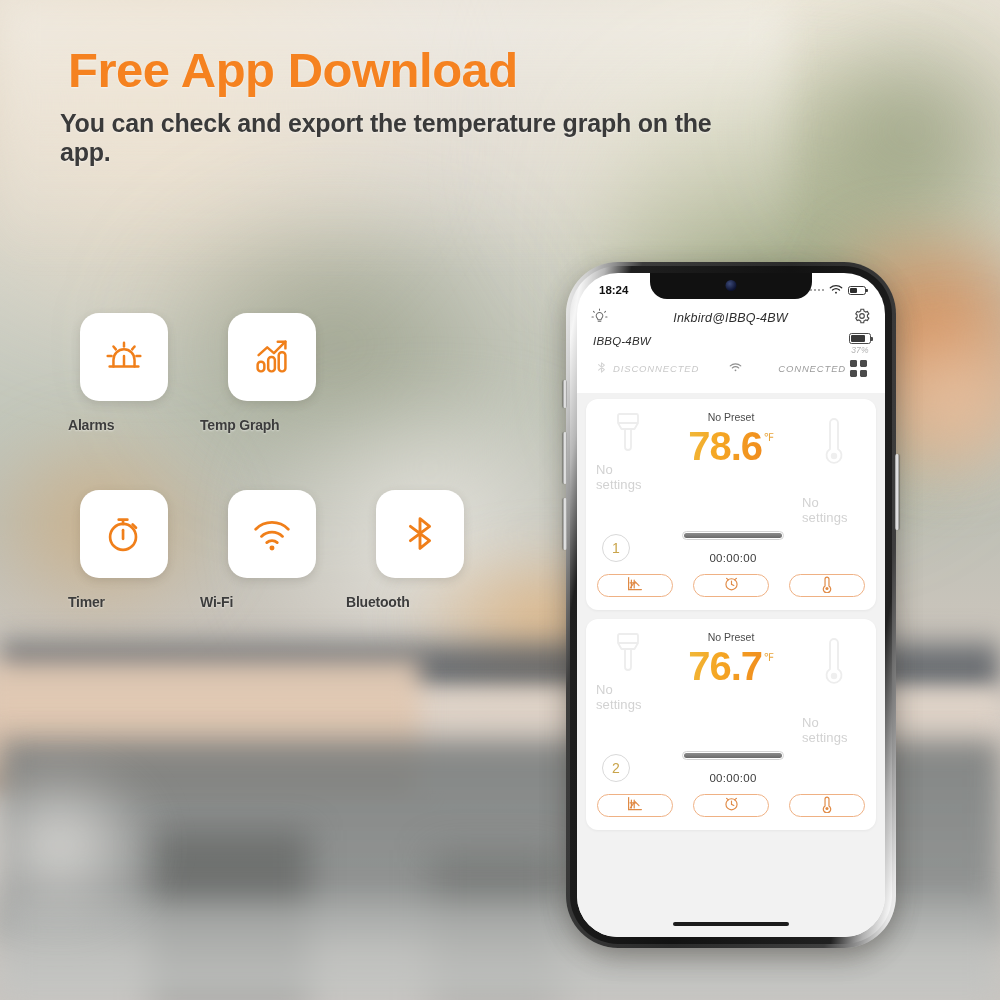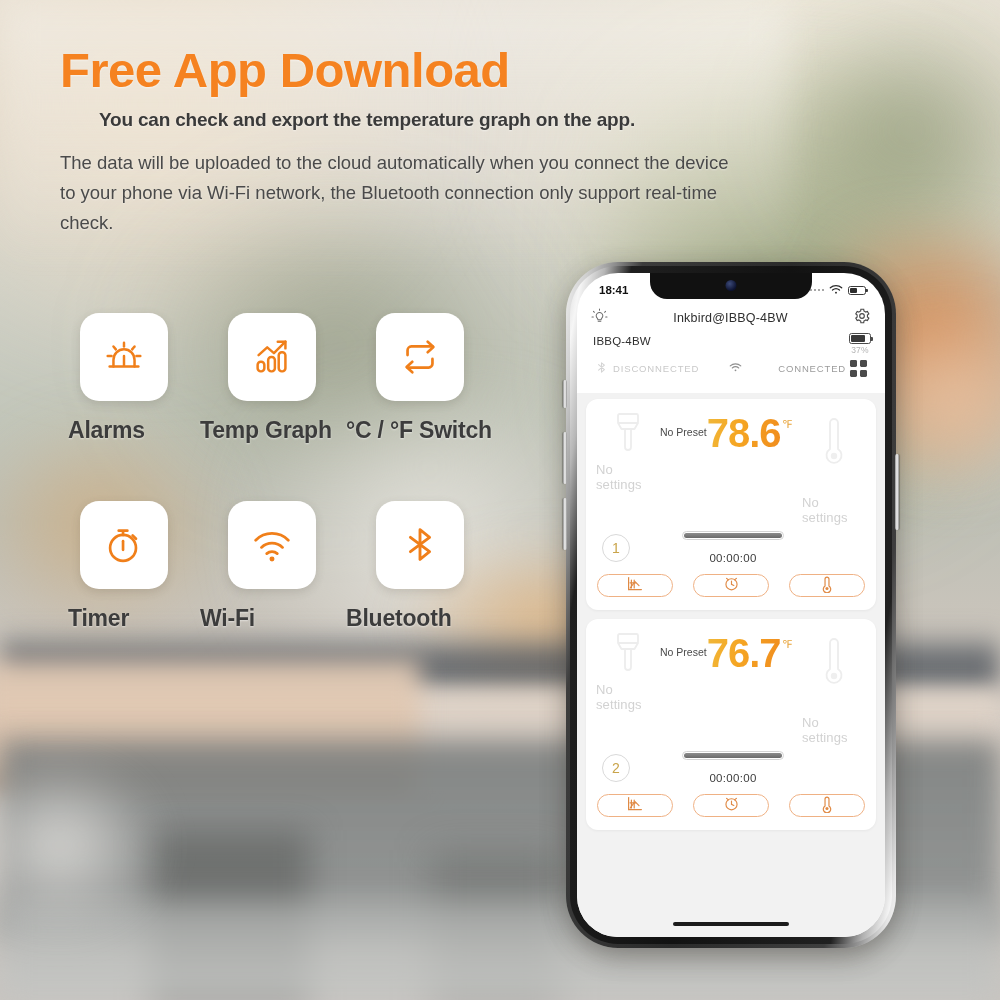--- a/index.html
+++ b/index.html
@@ -92,46 +92,46 @@
     filter:blur(22px); }
   
   .bg-haze { left:0px; top:0px; width:790px; height:270px;
     background:linear-gradient(to bottom, rgba(248,246,242,.45), rgba(248,246,242,.18) 70%, rgba(248,246,242,0));
     filter:blur(18px); }
 
   
   #copy { position:absolute; left:60px; top:44px; width:700px; }
   .h1 {
     font-size:49px; font-weight:bold; color:#F58220; letter-spacing:-0.5px;
-    line-height:1.08; text-shadow:0 1px 2px rgba(255,255,255,.55);
+    line-height:1.08; text-shadow:0 1px 2px rgba(255,255,255,.55);margin-left:8px;
   }
   .h2 {
-    margin-top:12px; font-size:19px; font-weight:bold; color:#3a3a3a;
-    letter-spacing:-0.2px; text-shadow:0 1px 2px rgba(255,255,255,.5);margin-left:39px;
+    margin-top:12px; font-size:25px; font-weight:bold; color:#3a3a3a;
+    letter-spacing:-0.2px; text-shadow:0 1px 2px rgba(255,255,255,.5);
   }
   .para {
     margin-top:17px; font-size:18.5px; color:#4a4a4a; line-height:1.62;
     max-width:670px; text-shadow:0 1px 2px rgba(255,255,255,.45);
   }
 
   
   #features { position:absolute; left:62px; top:313px; width:470px; }
   .frow { display:flex; }
   .frow + .frow { margin-top:57px; }
   .fitem { width:148px; display:flex; flex-direction:column; align-items:flex-start; }
   .ftile {
     width:88px; height:88px; border-radius:19px; background:#fff;
     box-shadow:0 3px 10px rgba(70,60,50,.16);
     display:flex; align-items:center; justify-content:center;
     margin-left:18px;
   }
   .ftile svg { display:block; }
   .flabel {
     margin-top:16px; width:100%; text-align:center;
-    font-size:23px; font-weight:bold; color:#3c3c3c; letter-spacing:-0.2px;
+    font-size:14px; font-weight:bold; color:#3c3c3c; letter-spacing:-0.2px;
     text-shadow:0 1px 2px rgba(255,255,255,.5); white-space:nowrap;
   }
   .fitem:nth-child(1) .flabel { text-align:left; padding-left:6px; }
   .fitem:nth-child(2) .flabel { text-align:left; padding-left:-2px; margin-left:-10px; }
   .fitem:nth-child(3) .flabel { text-align:left; margin-left:-12px; }
 
   
   #phone {
     position:absolute; left:566px; top:262px; width:330px; height:686px;
   }
@@ -186,21 +186,21 @@
   }
   .sb-right { display:flex; align-items:center; gap:5px; }
   .sig-dots { display:flex; gap:1.5px; align-items:flex-end; }
   .sig-dots i { width:2.5px; height:2.5px; border-radius:50%; background:#8a8a8a; display:block; }
   .batt-ios { width:18px; height:9px; border:1.2px solid #3a3a3a; border-radius:2.6px; position:relative; }
   .batt-ios::after { content:''; position:absolute; right:-3px; top:2.4px; width:1.6px; height:3.6px;
     background:#3a3a3a; border-radius:0 1px 1px 0; }
   .batt-ios i { position:absolute; left:1px; top:1px; bottom:1px; width:42%; background:#2c2c2c; border-radius:1px; display:block; }
 
   
-  .app-head { position:absolute; left:0; top:30px; width:100%; padding:0 14px; }
+  .app-head { position:absolute; left:0; top:30px; width:100%; padding:0 14px;font-style:italic; }
   .ah-row1 { display:flex; align-items:center; justify-content:space-between; height:30px; }
   .ah-title { font-size:12.5px; color:#2e2e2e; letter-spacing:.2px; }
   .ah-row2 { display:flex; align-items:flex-start; justify-content:space-between; margin-top:2px; }
   .ah-dev { font-size:11.5px; color:#2e2e2e; letter-spacing:.2px; padding-left:2px; }
   .ah-batt { display:flex; flex-direction:column; align-items:center; margin-top:-2px; }
   .batt-big { width:22px; height:11px; border:1.4px solid #4a4a4a; border-radius:2.5px; position:relative; }
   .batt-big::after { content:''; position:absolute; right:-3.4px; top:2.6px; width:2px; height:4.4px;
     background:#4a4a4a; border-radius:0 1px 1px 0; }
   .batt-big i { position:absolute; left:1.2px; top:1.2px; bottom:1.2px; width:67%; background:#3a3a3a; border-radius:1px; display:block; }
   .batt-pct { font-size:8.5px; color:#b2b2b2; margin-top:1px; letter-spacing:.2px; }
@@ -213,21 +213,21 @@
   .grid-icon i { width:7px; height:7px; background:#4a4a4a; border-radius:1.4px; display:block; }
 
   
   .app-body { position:absolute; left:0; top:120px; right:0; bottom:0; background:#f2f2f2; padding:6px 9px 0 9px; }
   .probe-card { background:#fff; border-radius:12px; padding:12px 10px 13px 10px; margin-bottom:9px;
     box-shadow:0 1px 3px rgba(0,0,0,.05); }
 
   .pc-top { display:flex; align-items:flex-start; }
   .pc-col { width:64px; display:flex; flex-direction:column; align-items:center; }
   .pc-col.right { padding-top:2px; }
-  .pc-mid { flex:1; display:flex; align-items:center; }
+  .pc-mid { flex:1; display:flex; flex-direction:column; align-items:center; }
   .preset { font-size:10.5px; color:#4a4a4a; margin-bottom:1px; }
   .tempwrap { display:flex; align-items:flex-start; line-height:1; margin-top:2px; }
   .tempval {
     font-size:40px; font-weight:bold; letter-spacing:-1px;
     background:linear-gradient(100deg,#f0b83a 0%,#f5a623 42%,#f08c1e 100%);
     -webkit-background-clip:text; background-clip:text; color:transparent;
   }
   .tempunit { font-size:11px; color:#e8a43a; margin-top:6px; margin-left:2px; }
   .nosettings { font-size:13px; color:#d2d2d2; margin-top:3px; letter-spacing:.1px; }
   .nosettings.rt { margin-top:22px; }
@@ -282,21 +282,20 @@
   <div class="layer bg-grillleg1"></div>
   <div class="layer bg-grillleg2"></div>
   <div class="layer bg-floor"></div>
   <div class="layer bg-bright-l"></div>
   <div class="layer bg-haze"></div>
 </div>
 
 <div id="copy">
   <div class="h1">Free App Download</div>
   <div class="h2">You can check and export the temperature graph on the app.</div>
-  <div class="para">The data will be uploaded to the cloud automatically when you connect the device to your phone via Wi-Fi network, the Bluetooth connection only support real-time check.</div>
 </div>
 
 <div id="features">
 
   <div class="frow">
 
     <div class="fitem">
       <div class="ftile">
         <span>
           <svg width="46" height="46" viewBox="0 0 48 48" fill="none" stroke="#F07F1A" stroke-width="2.6" stroke-linecap="round">
@@ -322,33 +321,20 @@
             <rect x="20" y="24" width="7" height="15" rx="3.2"></rect>
             <rect x="31" y="19" width="7" height="20" rx="3.2"></rect>
             <polyline points="10,22 19,14 26,20 38,8"></polyline>
             <polyline points="30,8 38,8 38,15"></polyline>
           </svg>
         </span>
       </div>
       <div class="flabel">Temp Graph</div>
     </div>
 
-    <div class="fitem">
-      <div class="ftile">
-        <span>
-          <svg width="46" height="46" viewBox="0 0 48 48" fill="none" stroke="#F07F1A" stroke-width="2.8" stroke-linecap="round" stroke-linejoin="round">
-            <path d="M11 22 V17 a4 4 0 0 1 4-4 H37"></path>
-            <polyline points="32,8 38,13.5 32,19"></polyline>
-            <path d="M37 26 V31 a4 4 0 0 1 -4 4 H11"></path>
-            <polyline points="16,29 10,34.5 16,40"></polyline>
-          </svg>
-        </span>
-      </div>
-      <div class="flabel">°C / °F Switch</div>
-    </div>
 
   </div>
 
   <div class="frow">
 
     <div class="fitem">
       <div class="ftile">
         <span>
           <svg width="46" height="46" viewBox="0 0 48 48" fill="none" stroke="#F07F1A" stroke-width="2.8" stroke-linecap="round" stroke-linejoin="round">
             <circle cx="23" cy="27" r="13.5"></circle>
@@ -400,21 +386,21 @@
     <div class="btn-side btn-voldn"></div>
     <div class="btn-side btn-power"></div>
 
     <div class="phone-screen">
 
       <div class="notch">
         <span class="cam"></span>
       </div>
 
       <div class="statusbar">
-        <span>18:41</span>
+        <span>18:24</span>
         <span class="sb-right">
           <span class="sig-dots">
             <i></i>
               <i></i>
               <i></i>
               <i></i>
               <i></i>
           </span>
           <span>
             <svg width="14" height="11" viewBox="0 0 16 12" fill="none" stroke="#2c2c2c" stroke-width="1.5" stroke-linecap="round">

